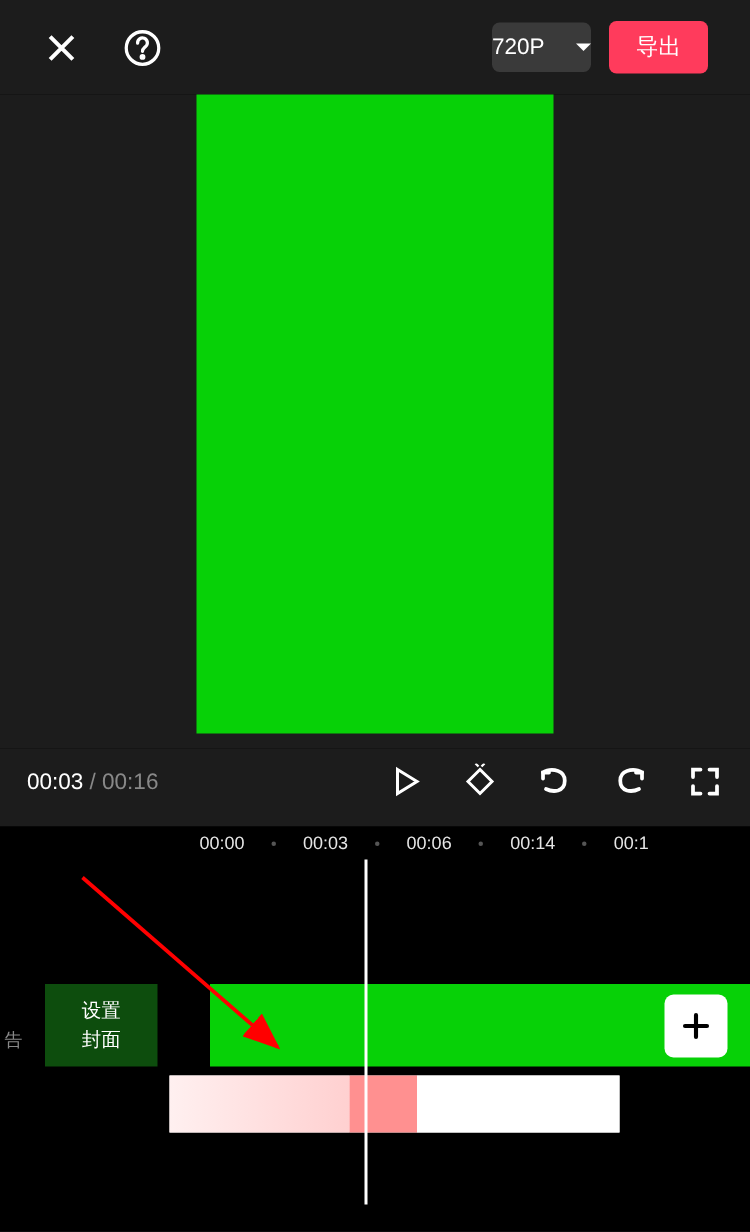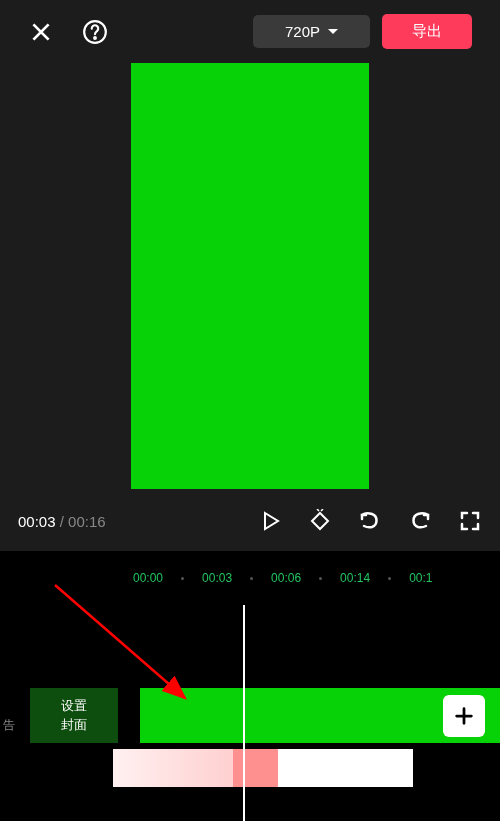--- a/index.html
+++ b/index.html
@@ -52,39 +52,39 @@
       height: 26px;
     }
     .top-right {
       display: flex;
       align-items: center;
       gap: 12px;
     }
     .resolution-btn {
       background: #3a3a3a;
       color: #fff;
-      padding: 8px 32px;
+      padding: 8px 0;
       border-radius: 5px;
       display: flex;
       align-items: center;
-      gap: 8px;
+      gap: 21px;
       cursor: pointer;
       font-size: 15px;
     }
     .resolution-btn .chevron {
       width: 0;
       height: 0;
       border-left: 5px solid transparent;
       border-right: 5px solid transparent;
       border-top: 5px solid #fff;
     }
     .export-btn {
       background: #ff3b5c;
       color: #fff;
-      padding: 8px 30px;
+      padding: 8px 18px;
       border-radius: 5px;
       cursor: pointer;
       font-size: 15px;
       font-weight: 500;
     }
     .preview-area {
       background: #1c1c1c;
       display: flex;
       justify-content: center;
       padding: 0 0 10px 0;
@@ -125,22 +125,22 @@
       height: 24px;
     }
     .timeline-area {
       background: #000;
       position: relative;
     }
     .time-ruler {
       display: flex;
       align-items: center;
       font-size: 12px;
-      color: #22c55e;
-      padding: 20px 0;
+      color: #e5e5e5;
+      padding: 4px 0;
       white-space: nowrap;
     }
     .time-mark {
       display: inline-block;
       margin: 0 18px;
     }
     .time-dot {
       display: inline-block;
       width: 3px;
       height: 3px;
@@ -159,21 +159,21 @@
       top: 0;
       width: 2px;
       height: 230px;
       background: #fff;
       z-index: 10;
     }
     .cover-btn {
       position: absolute;
       left: 30px;
       top: 83px;
-      width: 88px;
+      width: 75px;
       height: 55px;
       background: #0d4d0d;
       color: #fff;
       display: flex;
       flex-direction: column;
       align-items: center;
       justify-content: center;
       font-size: 13px;
       line-height: 1.4;
       cursor: pointer;

